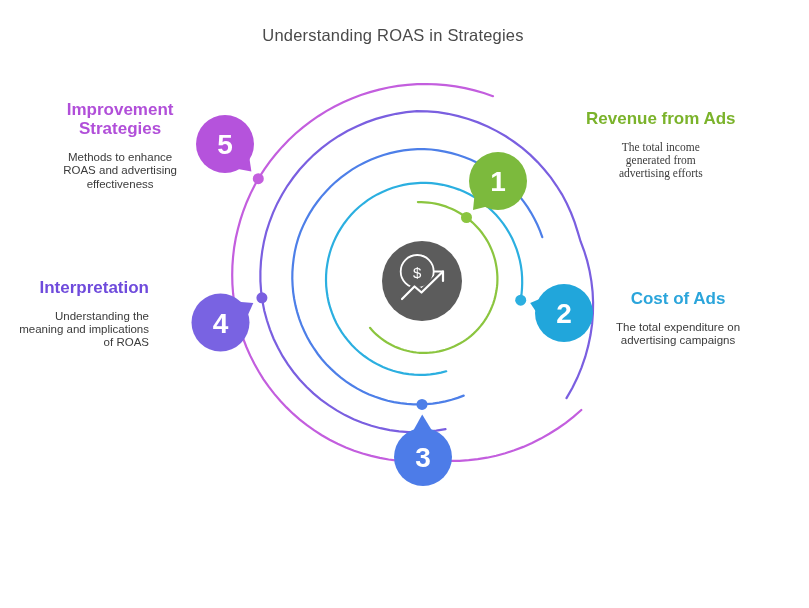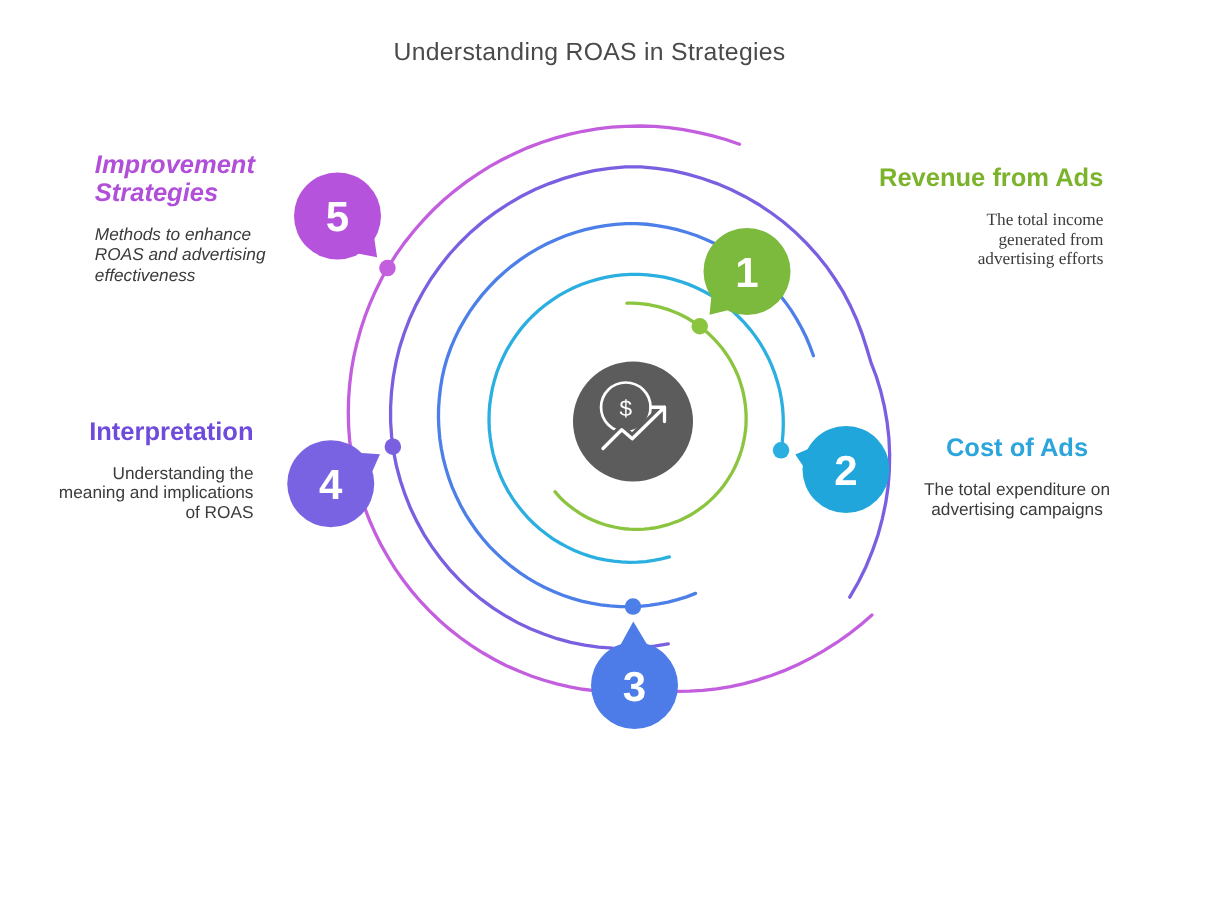--- a/index.html
+++ b/index.html
@@ -13,25 +13,25 @@
     font-size:16.5px; font-weight:400; letter-spacing:.2px;
   }
   .node { position:absolute; }
   .node .heading {
     font-size:17px; font-weight:700; line-height:1.12;
     white-space:pre-line; margin:0 0 13px 0;
   }
   .node .desc {
     font-size:11.5px; line-height:1.15; white-space:pre-line;
   }
-  .n1 { left:586px; top:109px; text-align:right; }
+  .n1 { left:586px; top:109px; text-align:center; }
   .n2 { left:616px; top:289px; text-align:center; }
   .n3 { left:316px; top:502px; width:220px; text-align:center; }
-  .n4 { right:640px; top:278px; text-align:right; }
-  .n5 { right:632px; top:100px; text-align:left;font-style:italic; }
+  .n4 { right:660px; top:278px; text-align:right; }
+  .n5 { right:632px; top:100px; text-align:center; }
 </style>
 </head>
 <body>
 
 <div class="stage">
 
   <svg class="scene" id="scene" width="809" height="608" viewBox="0 0 809 608">
       <path d="M417.9 202.1 L421.4 202.1 L424.9 202.3 L428.4 202.6 L431.9 203.0 L435.4 203.7 L438.8 204.4 L442.2 205.4 L445.6 206.4 L448.8 207.7 L452.1 209.0 L455.2 210.5 L458.3 212.2 L461.3 214.0 L464.2 215.9 L467.0 217.9 L469.7 220.1 L472.3 222.3 L474.8 224.7 L477.2 227.2 L479.5 229.8 L481.7 232.5 L483.7 235.3 L485.6 238.1 L487.4 241.1 L489.0 244.1 L490.5 247.2 L491.9 250.3 L493.1 253.5 L494.1 256.8 L495.1 260.1 L495.8 263.4 L496.4 266.7 L496.9 270.1 L497.2 273.4 L497.4 276.8 L497.4 280.2 L497.3 283.6 L497.0 286.9 L496.5 290.3 L495.9 293.6 L495.2 296.9 L494.3 300.1 L493.3 303.3 L492.1 306.4 L490.8 309.5 L489.4 312.5 L487.8 315.5 L486.1 318.3 L484.3 321.1 L482.4 323.8 L480.3 326.4 L478.1 328.9 L475.9 331.3 L473.5 333.6 L471.0 335.8 L468.5 337.8 L465.8 339.8 L463.1 341.6 L460.3 343.3 L457.4 344.8 L454.5 346.3 L451.5 347.6 L448.4 348.7 L445.3 349.8 L442.2 350.6 L439.0 351.4 L435.8 352.0 L432.6 352.4 L429.4 352.7 L426.2 352.9 L423.0 352.9 L419.7 352.8 L416.5 352.5 L413.4 352.1 L410.2 351.5 L407.1 350.8 L404.0 350.0 L400.9 349.0 L398.0 347.9 L395.0 346.7 L392.1 345.3 L389.3 343.8 L386.6 342.2 L384.0 340.5 L381.4 338.6 L378.9 336.7 L376.5 334.6 L374.2 332.5 L372.1 330.2 L370.0 327.8" fill="none" stroke="#8BC53F" stroke-width="2.2" stroke-linecap="round"></path>
       <path d="M446.2 371.3 L441.0 372.6 L435.7 373.6 L430.4 374.4 L425.0 374.8 L419.6 374.9 L414.2 374.6 L408.9 374.1 L403.5 373.3 L398.3 372.2 L393.0 370.7 L387.9 369.0 L382.9 367.0 L378.0 364.6 L373.2 362.0 L368.6 359.2 L364.2 356.0 L359.9 352.7 L355.8 349.0 L352.0 345.2 L348.4 341.1 L345.0 336.8 L341.8 332.4 L338.9 327.7 L336.3 322.9 L334.0 318.0 L332.0 312.9 L330.2 307.7 L328.7 302.4 L327.6 297.0 L326.8 291.6 L326.2 286.1 L326.0 280.6 L326.1 275.1 L326.5 269.6 L327.3 264.1 L328.3 258.7 L329.7 253.3 L331.3 248.0 L333.3 242.9 L335.6 237.8 L338.1 232.9 L341.0 228.1 L344.1 223.5 L347.4 219.1 L351.1 214.8 L354.9 210.8 L359.0 207.0 L363.3 203.5 L367.8 200.2 L372.5 197.1 L377.3 194.4 L382.4 191.9 L387.5 189.7 L392.8 187.8 L398.2 186.2 L403.6 184.9 L409.2 183.9 L414.7 183.3 L420.4 182.9 L426.0 182.9 L431.6 183.2 L437.2 183.9 L442.8 184.8 L448.3 186.1 L453.7 187.7 L459.1 189.6 L464.3 191.8 L469.4 194.3 L474.3 197.1 L479.1 200.2 L483.7 203.5 L488.1 207.1 L492.2 211.0 L496.2 215.1 L499.9 219.4 L503.4 223.9 L506.6 228.6 L509.5 233.5 L512.2 238.6 L514.5 243.8 L516.6 249.2 L518.3 254.6 L519.8 260.2 L520.9 265.8 L521.7 271.5 L522.1 277.2 L522.2 283.0 L522.0 288.7 L521.5 294.5 L520.7 300.2" fill="none" stroke="#2BAFE0" stroke-width="2.2" stroke-linecap="round"></path>
       <path d="M463.7 395.6 L457.7 397.9 L451.6 399.8 L445.4 401.4 L439.1 402.6 L432.7 403.6 L426.3 404.2 L419.8 404.4 L413.4 404.4 L406.9 403.9 L400.5 403.2 L394.0 402.1 L387.7 400.7 L381.4 398.9 L375.2 396.8 L369.1 394.4 L363.2 391.7 L357.3 388.6 L351.7 385.2 L346.2 381.6 L340.9 377.6 L335.8 373.4 L331.0 368.9 L326.3 364.2 L321.9 359.2 L317.8 354.0 L314.0 348.5 L310.4 342.9 L307.1 337.0 L304.2 331.0 L301.5 324.9 L299.2 318.6 L297.2 312.1 L295.5 305.6 L294.2 299.0 L293.2 292.3 L292.6 285.5 L292.3 278.7 L292.4 271.9 L292.9 265.1 L293.7 258.4 L294.8 251.6 L296.3 245.0 L298.2 238.4 L300.5 231.9 L303.2 225.6 L306.2 219.4 L309.6 213.4 L313.2 207.6 L317.2 202.0 L321.4 196.6 L326.0 191.4 L330.7 186.5 L335.8 181.8 L341.1 177.4 L346.6 173.3 L352.3 169.4 L358.2 165.9 L364.3 162.7 L370.6 159.8 L377.0 157.2 L383.5 155.0 L390.1 153.1 L396.8 151.6 L403.6 150.4 L410.5 149.6 L417.4 149.1 L424.3 149.1 L431.2 149.5 L438.0 150.4 L444.8 151.6 L451.5 153.1 L458.1 155.0 L464.6 157.2 L471.0 159.8 L477.2 162.7 L483.2 165.9 L489.1 169.4 L494.7 173.2 L500.2 177.3 L505.4 181.6 L510.3 186.3 L515.1 191.1 L519.5 196.2 L523.7 201.6 L527.6 207.1 L531.1 212.8 L534.4 218.7 L537.4 224.7 L540.0 230.9 L542.3 237.2" fill="none" stroke="#4D7FE8" stroke-width="2.2" stroke-linecap="round"></path>

